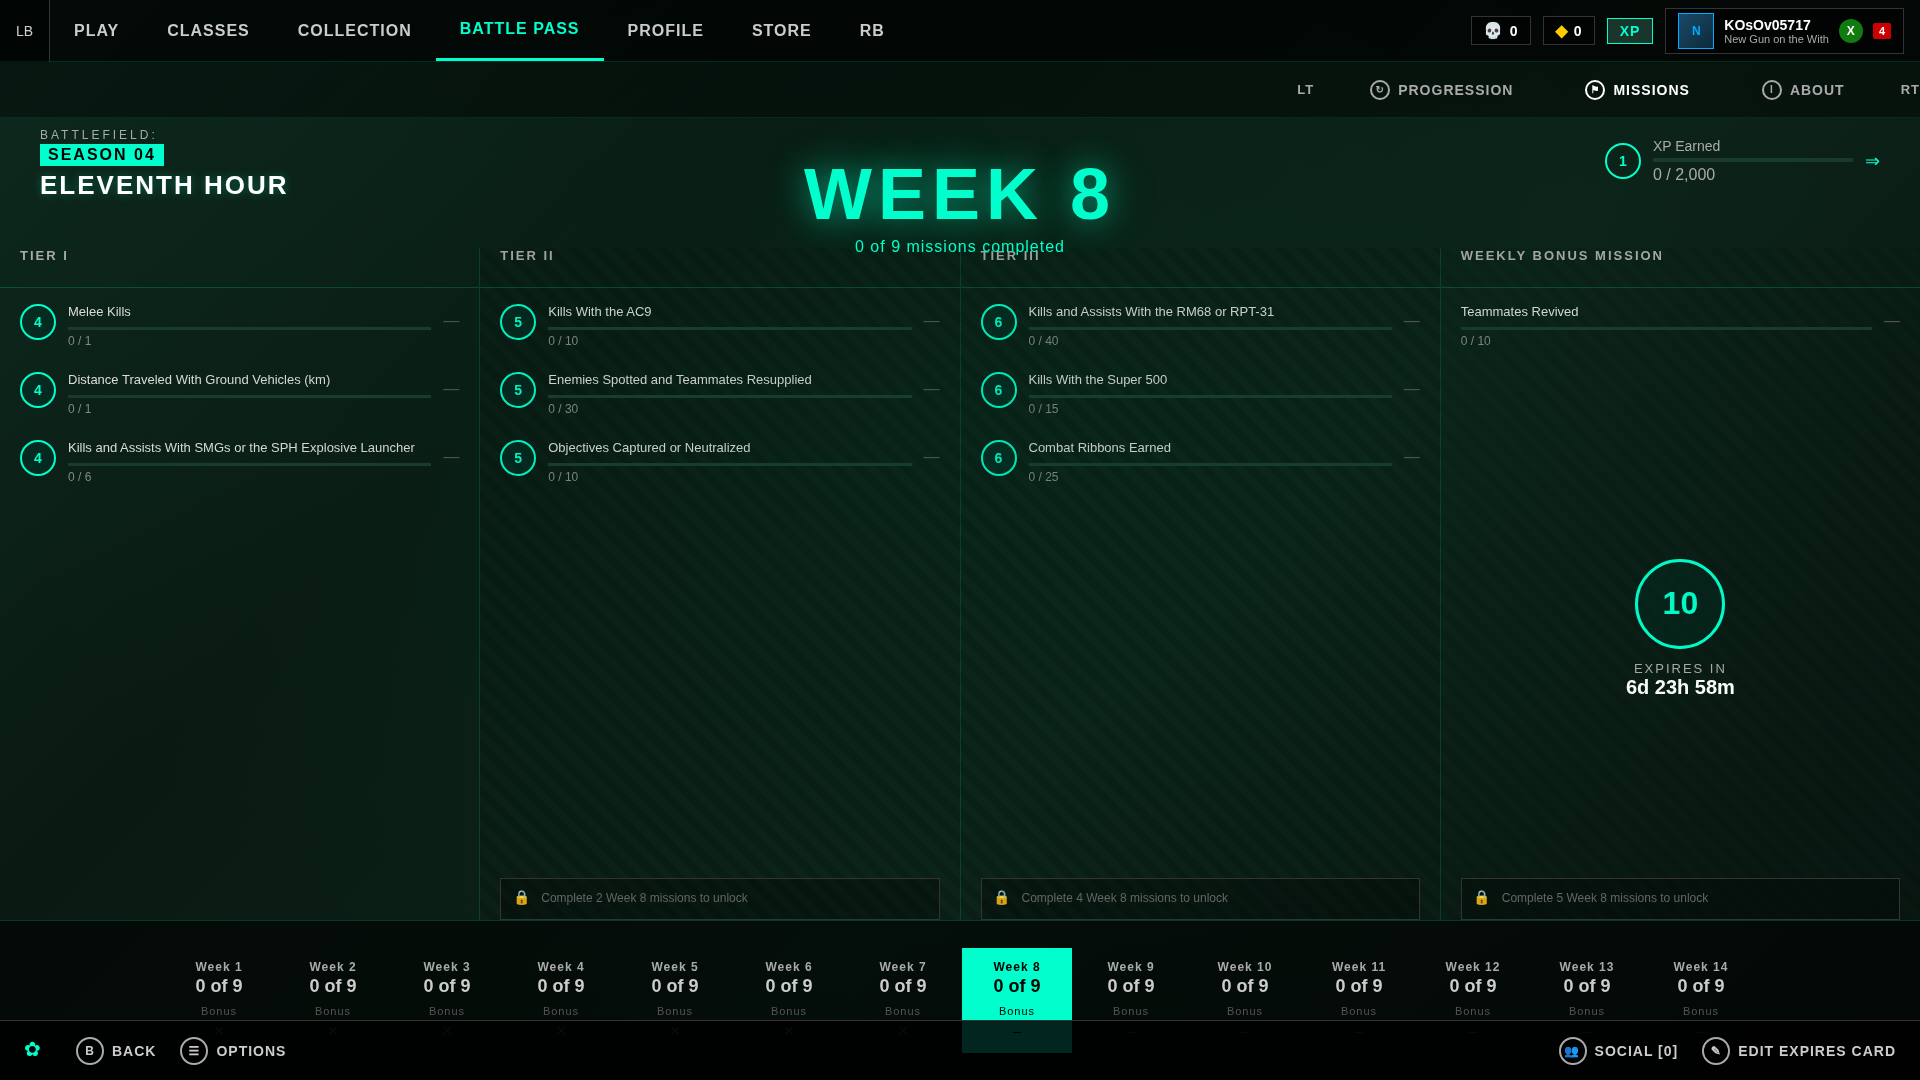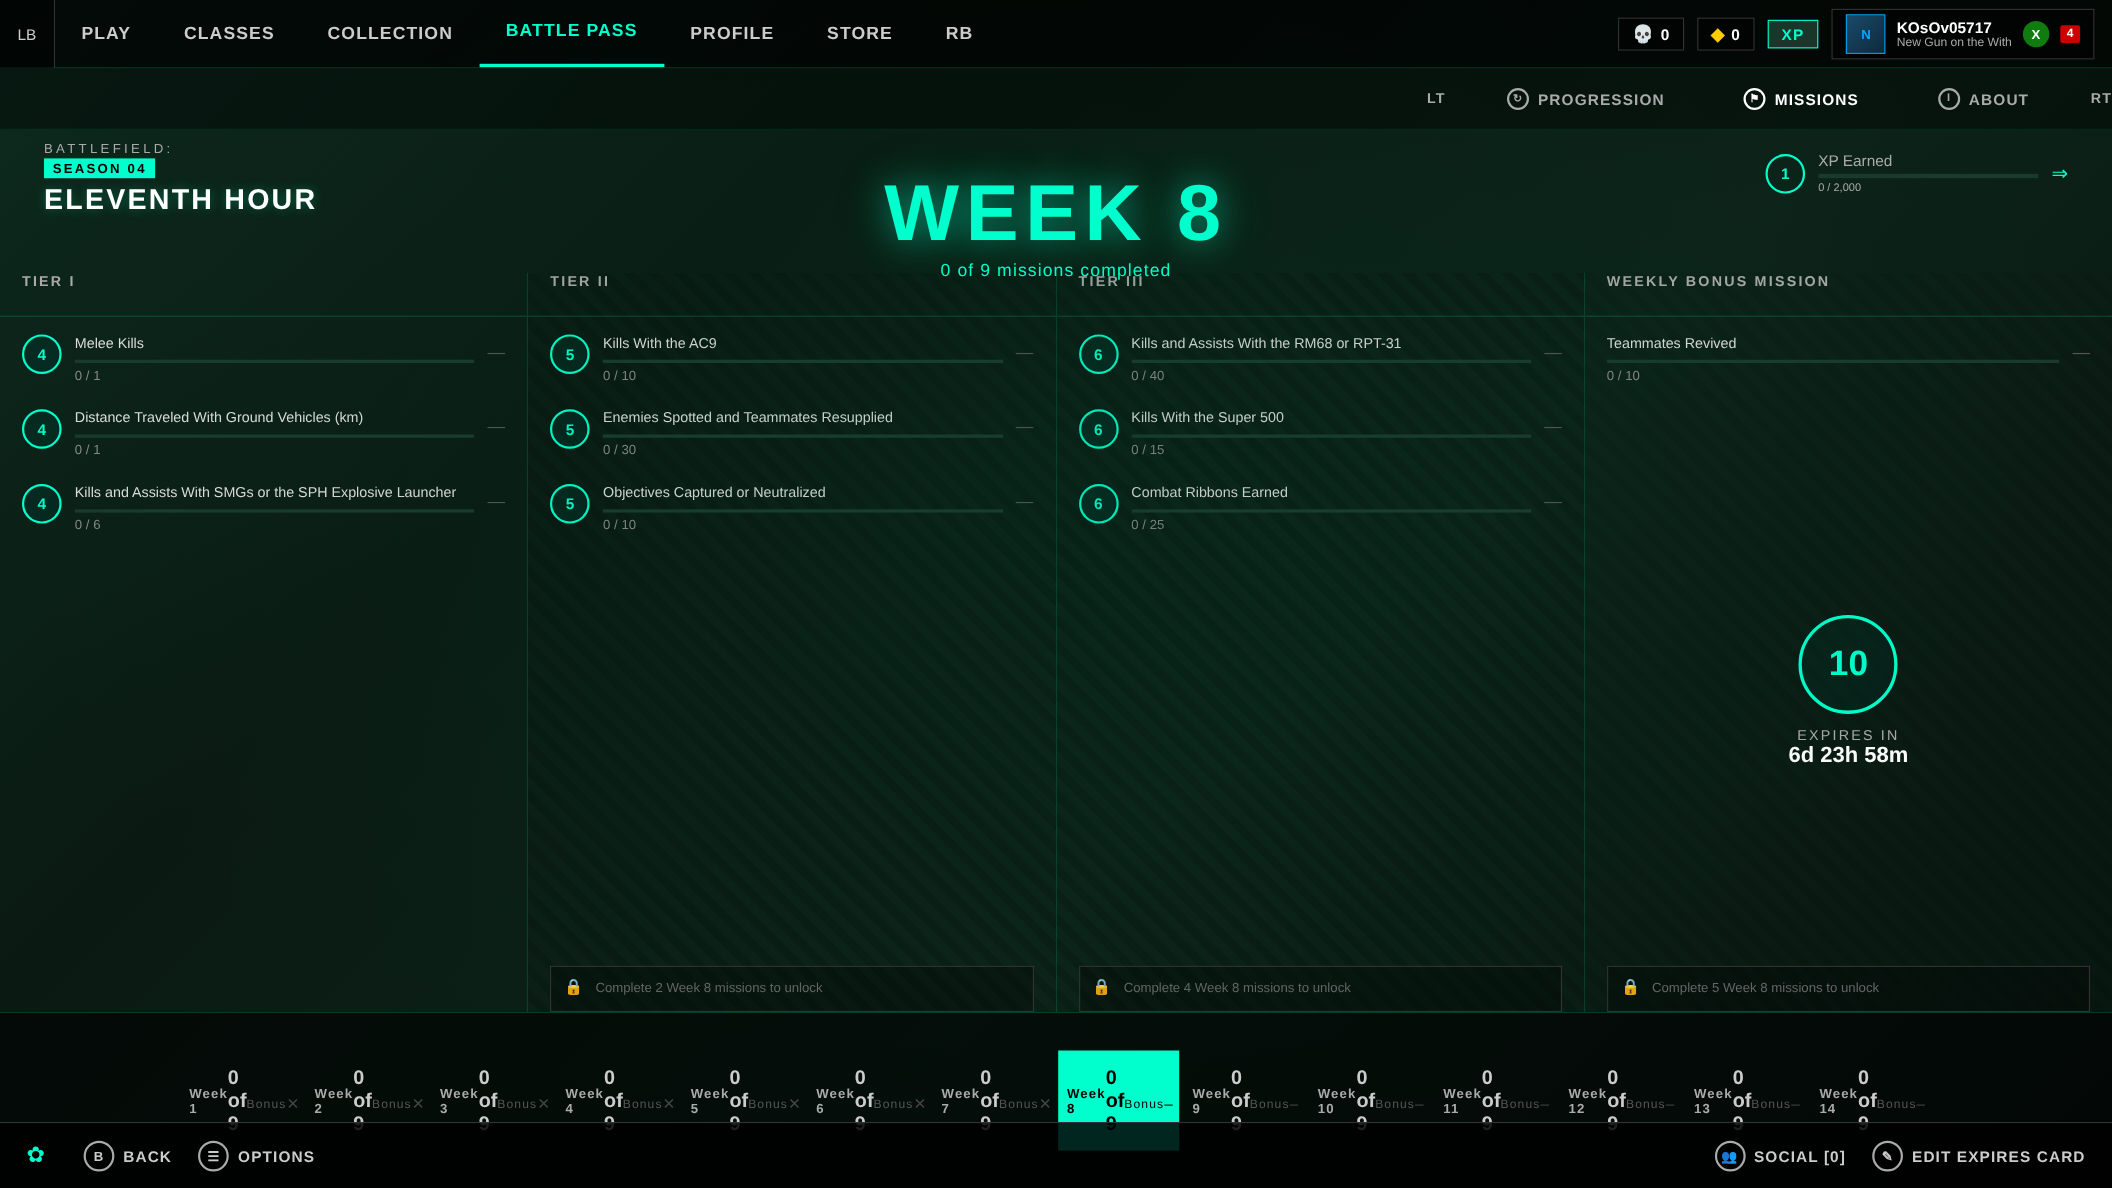--- a/index.html
+++ b/index.html
@@ -201,21 +201,21 @@
     
     .season-brand {
       position: absolute;
       top: 128px;
       left: 40px;
       z-index: 6;
     }
     .season-label {
       background: #00ffcc;
       color: #000;
-      font-size: 12px;
+      font-size: 16px;
       font-weight: bold;
       padding: 2px 8px;
       letter-spacing: 2px;
       display: inline-block;
       margin-bottom: 2px;
     }
     .season-title {
       font-size: 26px;
       font-weight: 900;
       color: #fff;
@@ -280,21 +280,21 @@
       height: 4px;
       background: #1a3a30;
       margin: 4px 0;
       position: relative;
     }
     .xp-bar-fill {
       height: 100%;
       background: #00ffcc;
       width: 0%;
     }
-    .xp-value { font-size: 10px; color: #aaa; }
+    .xp-value { font-size: 16px; color: #aaa; }
     .xp-arrow {
       color: #00ffcc;
       font-size: 18px;
     }
 
     
     .tiers-container {
       position: absolute;
       top: 248px;
       left: 0;
@@ -467,21 +467,21 @@
       align-items: center;
       justify-content: center;
       gap: 4px;
       z-index: 8;
       padding: 0 60px;
     }
     .week-item {
       flex: 1;
       max-width: 110px;
       display: flex;
-      flex-direction: row;
+      flex-direction: column;
       align-items: center;
       padding: 12px 8px;
       cursor: pointer;
     }
     .week-item.active {
       background: #00ffcc;
       color: #000;
     }
     .week-item-label {
       font-size: 12px;

